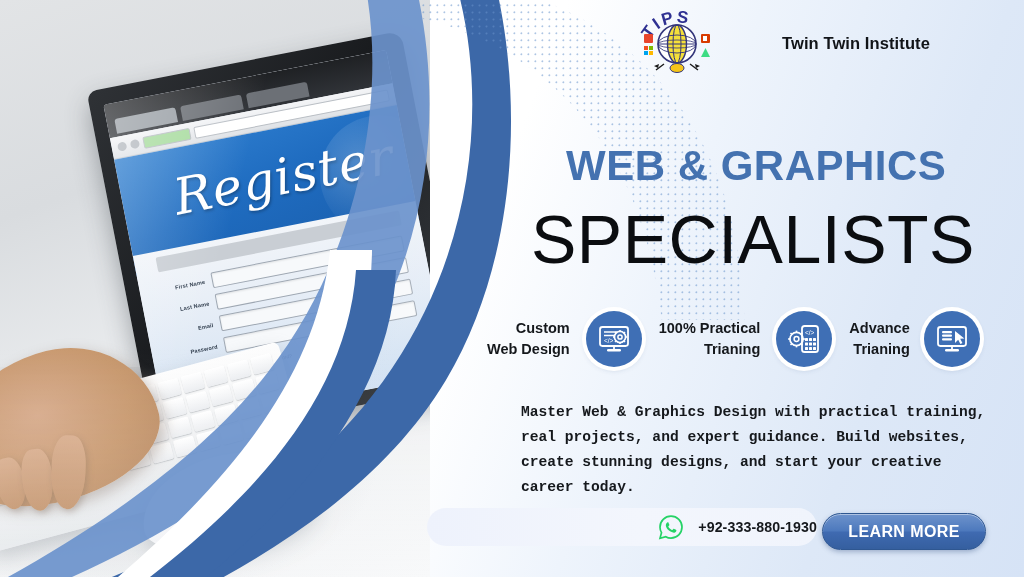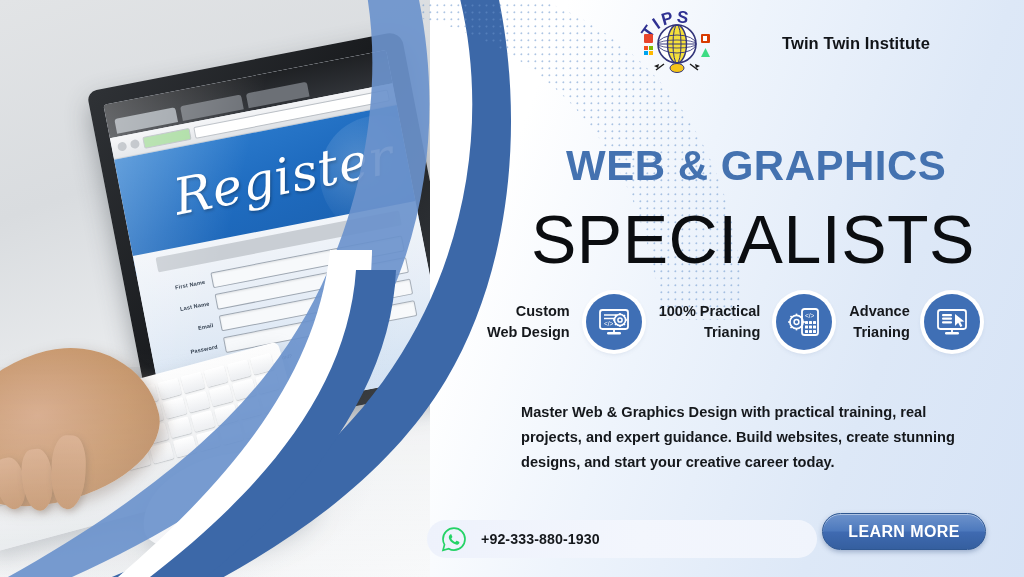--- a/index.html
+++ b/index.html
@@ -168,49 +168,49 @@
     letter-spacing:.5px; white-space:nowrap;
   }
   .h-spec {
     position:absolute; left:531px; top:200px;
     font-size:68px; font-weight:normal; color:#0b0d10;
     letter-spacing:.5px; white-space:nowrap;
   }
 
   
   .features {
-    position:absolute; left:487px; top:283px; width:520px; height:78px;
+    position:absolute; left:487px; top:300px; width:520px; height:78px;
     display:flex; align-items:center;
   }
   .feat { display:flex; align-items:center; }
   .feat-text {
     font-size:14.5px; font-weight:bold; color:#15181c;
     line-height:1.42; text-align:right; white-space:nowrap;
   }
   .circle {
     width:56px; height:56px; border-radius:50%;
     background:#3f6fb5;
     display:flex; align-items:center; justify-content:center;
     box-shadow:0 0 0 4px #ffffff, 0 2px 6px rgba(40,70,120,.30);
     flex:0 0 56px;
   }
   .gap-a { width:16px; } .gap-b { width:17px; } .gap-c { width:14px; }
 
   
   .para {
     position:absolute; left:521px; top:400px; width:470px;
-    font-size:14.6px; font-weight:bold; color:#15181c; line-height:1.72;
+    font-size:14.6px; font-weight:bold; color:#15181c; line-height:1.72;font-family:Liberation Mono, monospace;
   }
 
   
   .contact-pill {
-    position:absolute; left:427px; top:520px; width:390px; height:38px;
+    position:absolute; left:427px; top:508px; width:390px; height:38px;
     background:linear-gradient(90deg,#eef2fc 0%,#f3f6fd 55%,#f0f4fc 100%);
     border-radius:19px;
-    display:flex; align-items:center; padding-left:14px; gap:14px;
+    display:flex; align-items:center; padding-left:14px; gap:14px;justify-content:flex-end;
   }
   .wa-icon { width:26px; height:26px; flex:0 0 26px; }
   .phone {
     font-size:14.2px; font-weight:bold; color:#15181c; letter-spacing:.1px;
   }
   .cta {
     position:absolute; left:822px; top:513px; width:164px; height:37px;
     border-radius:19px;
     background:linear-gradient(#6e93cc 0%,#4d79bd 48%,#3f6ab1 52%,#355f9f 100%);
     border:1px solid #2f5791;

